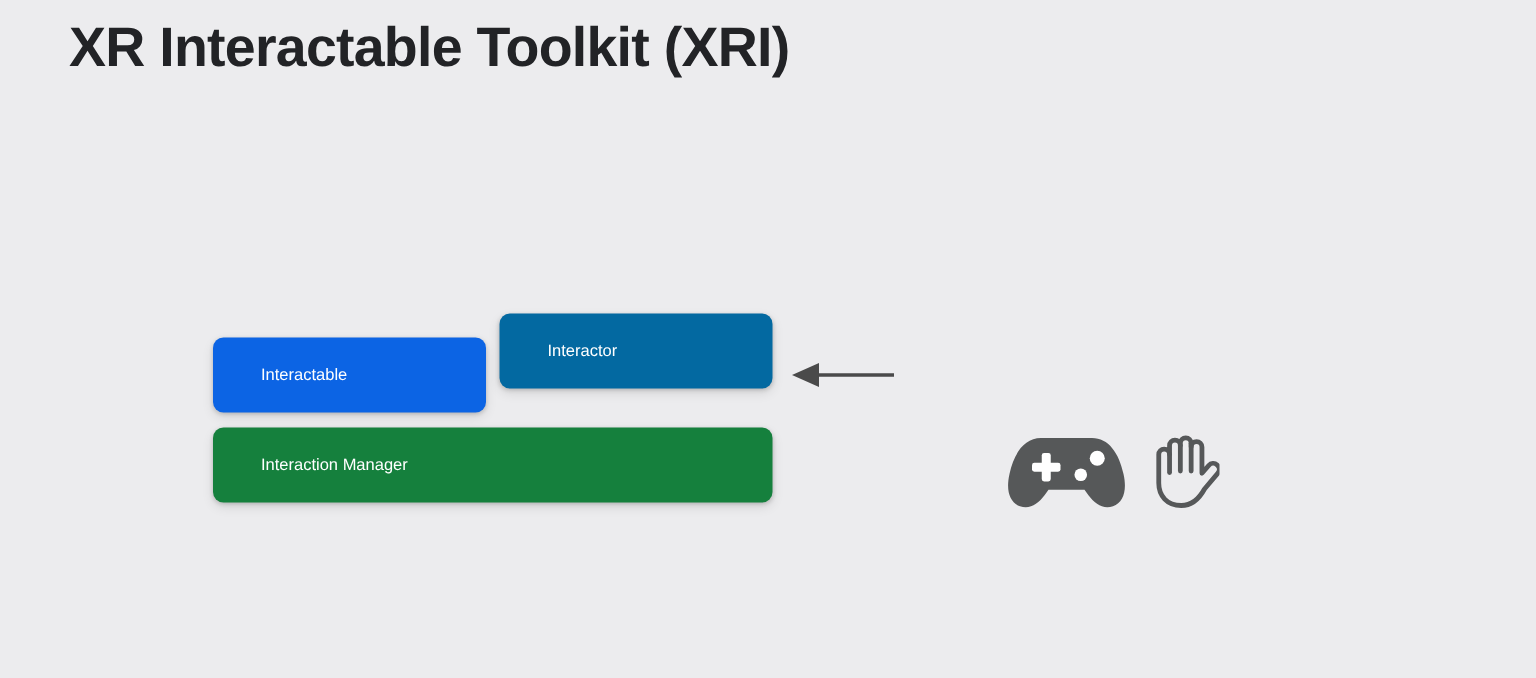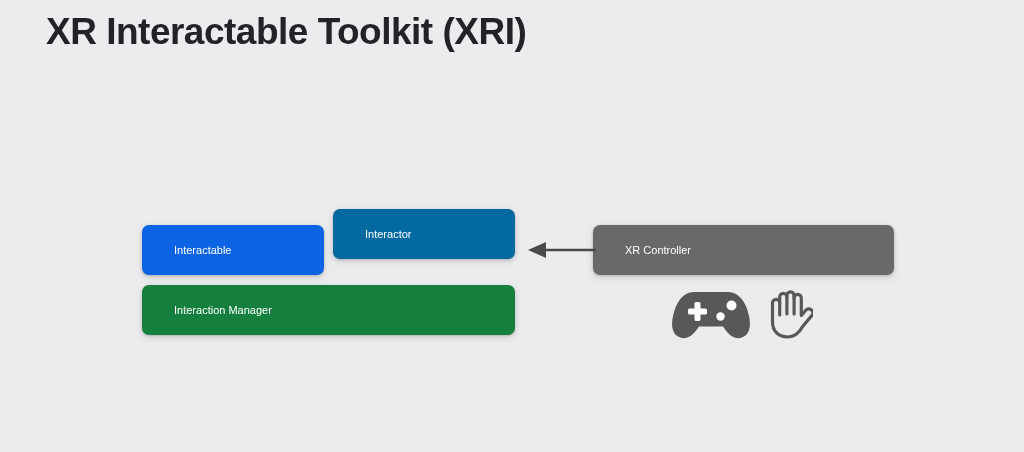--- a/index.html
+++ b/index.html
@@ -118,23 +118,20 @@
   </div>
 
   <div class="node" id="node-interactor">
     <span class="node-label">Interactor</span>
   </div>
 
   <div class="node" id="node-interaction-manager">
     <span class="node-label">Interaction Manager</span>
   </div>
 
-  <div class="node" id="node-xr-controller">
-    <span class="node-label">XR Controller</span>
-  </div>
 
   <svg id="arrow-controller-to-interactor" viewBox="0 0 72 24">
     <line x1="20" y1="12" x2="72" y2="12" stroke="#4a4a4a" stroke-width="2.4"></line>
     <polygon points="4,12 22,4 22,20" fill="#4a4a4a"></polygon>
   </svg>
 
   <div id="icon-row">
 
     <svg id="gamepad-icon" viewBox="0 0 82 54">
       <path d="M24 6 H58 C69 6 76 16 79 30 C81.5 41 79 49 72 51.5

